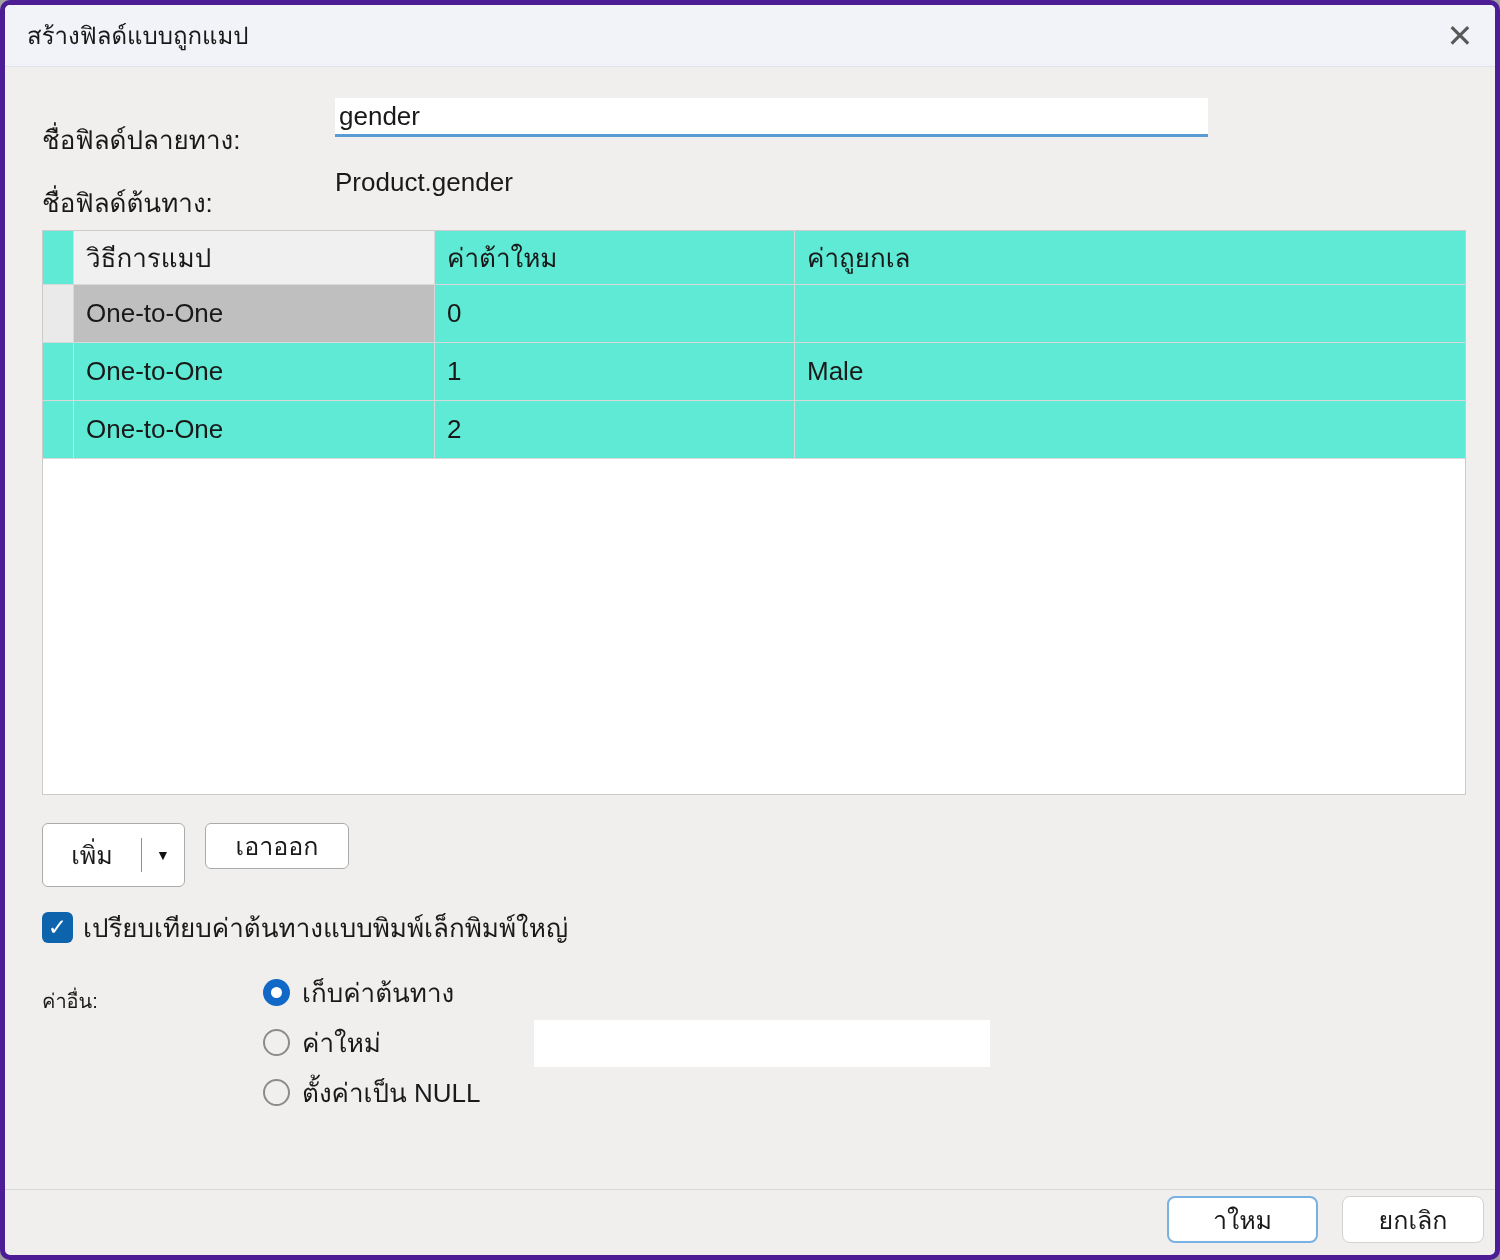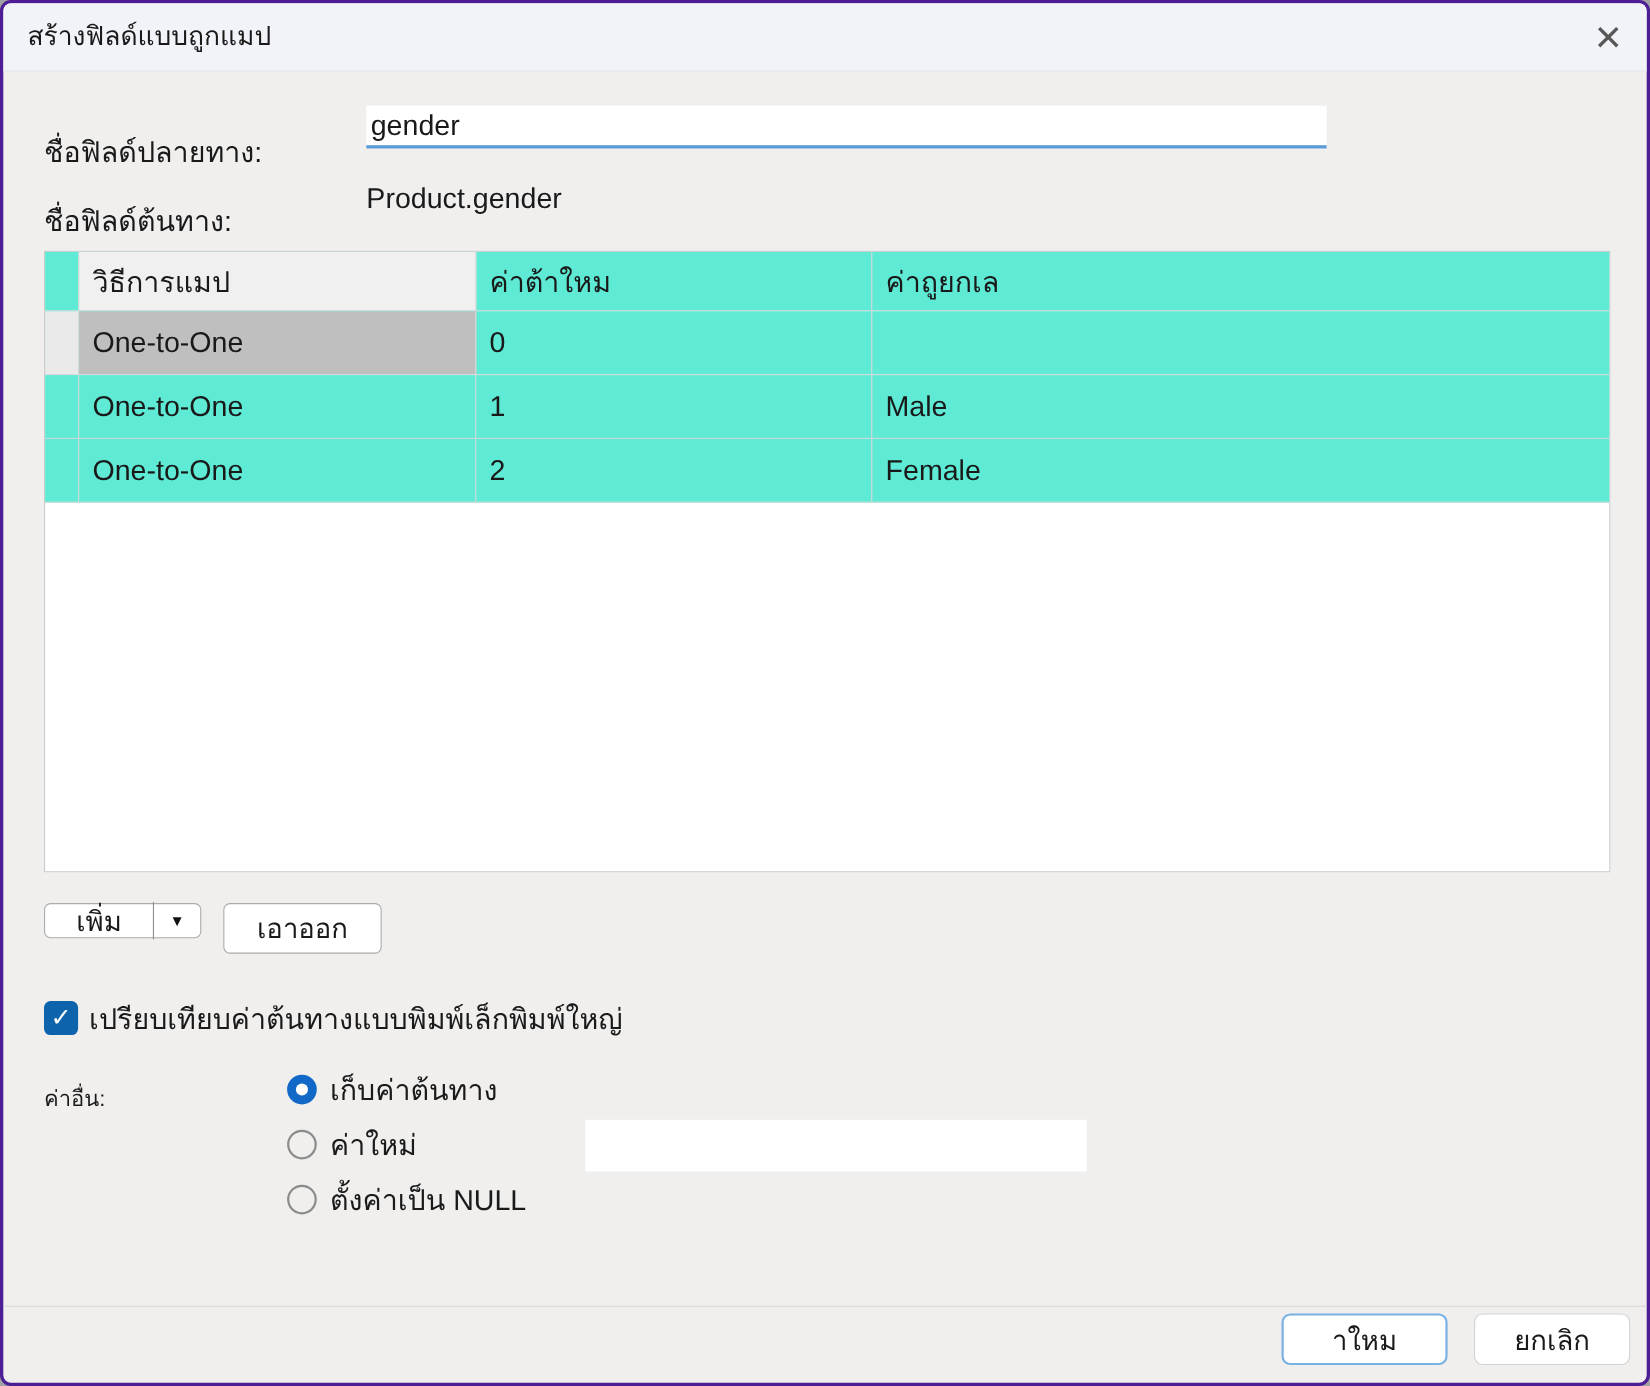--- a/index.html
+++ b/index.html
@@ -6,21 +6,21 @@
   html,body { width:1500px; height:1260px; }
   body {
     font-family: "Liberation Sans", "DejaVu Sans", sans-serif;
     background:#a2a2a2;
     color:#1a1a1a;
     position:relative;
   }
   .dialog {
     position:absolute; inset:0;
     background:#f0efee;
-    border:3px solid #4c1d95;
+    border:5px solid #4c1d95;
     border-radius:10px;
     overflow:hidden;
   }
   
   .titlebar {
     position:absolute; left:0; top:0; right:0; height:62px;
     background:#f2f3f9;
     border-bottom:1px solid #e3e4e9;
   }
   .title {
@@ -54,21 +54,21 @@
   .c0 { width:31px; border-right:1px solid #d9d9d9; }
   .c1 { width:361px; border-right:1px solid #d9d9d9; padding-left:12px; }
   .c2 { width:360px; border-right:1px solid #d9d9d9; padding-left:12px; }
   .c3 { flex:1; padding-left:12px; }
   .thead .c1 { background:#f1f0f0; }
   .row-selected .c0 { background:#eaeaea; }
   .row-selected .c1 { background:#bfbfbf; }
   
   .btn { background:#ffffff; border:1px solid #ababab; border-radius:6px; cursor:pointer;
          font-size:25px; color:#191919; display:flex; align-items:center; }
-  .btn-add { position:absolute; left:37px; top:818px; width:143px; height:32px; }
+  .btn-add { position:absolute; left:37px; top:818px; width:143px; height:64px; }
   .add-label { flex:1; text-align:center; }
   .add-sep { width:1px; height:34px; background:#8f8f8f; }
   .add-arrow { width:42px; text-align:center; font-size:14px; color:#111; }
   .btn-remove { position:absolute; left:200px; top:818px; width:144px; height:46px; justify-content:center; }
   
   .checkbox {
     position:absolute; left:37px; top:907px; width:31px; height:31px;
     background:#0d64ad; border-radius:6px; cursor:pointer;
     display:flex; align-items:center; justify-content:center;
     color:#ffffff; font-size:23px; font-weight:bold;
@@ -138,21 +138,20 @@
     <div class="trow">
       <div class="cell c0"></div>
       <div class="cell c1">One-to-One</div>
       <div class="cell c2">1</div>
       <div class="cell c3">Male</div>
     </div>
     <div class="trow">
       <div class="cell c0"></div>
       <div class="cell c1">One-to-One</div>
       <div class="cell c2">2</div>
-      <div class="cell c3">Female</div>
     </div>
   </div>
 
   <div class="btn btn-add">
     <span class="add-label">เพิ่ม</span>
     <span class="add-sep"></span>
     <span class="add-arrow">▼</span>
   </div>
   <div class="btn btn-remove">
     <span>เอาออก</span>

